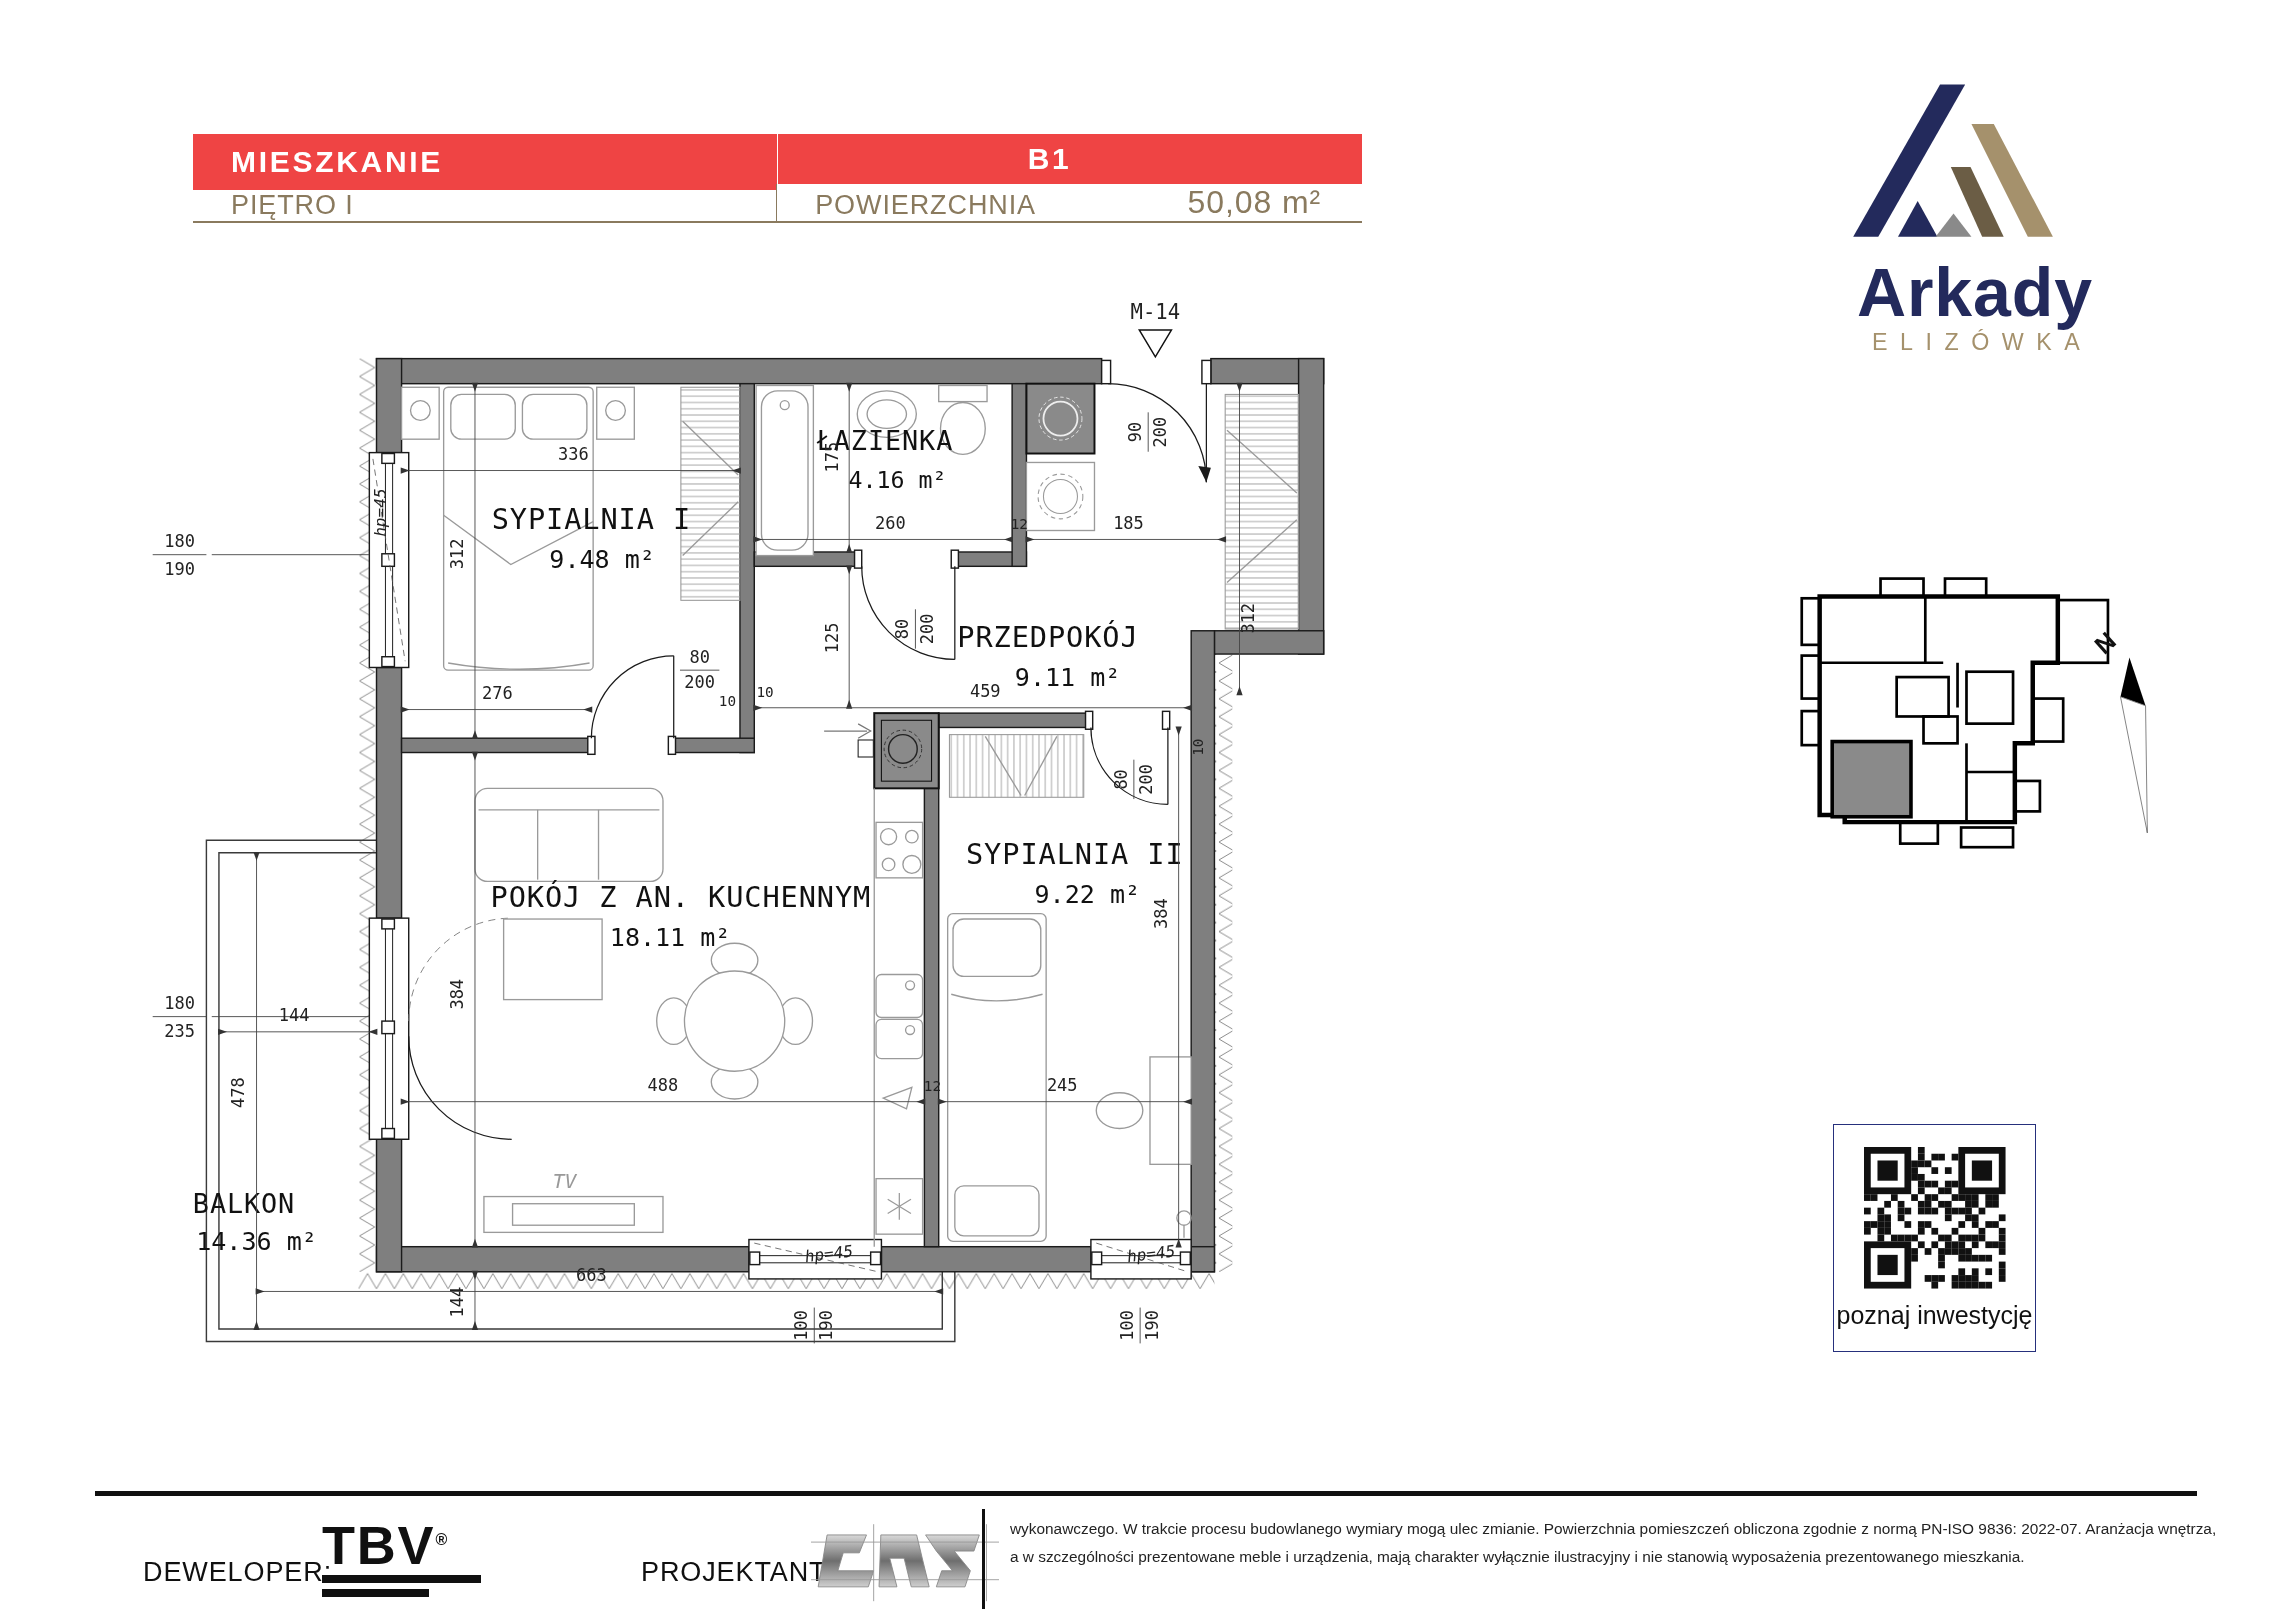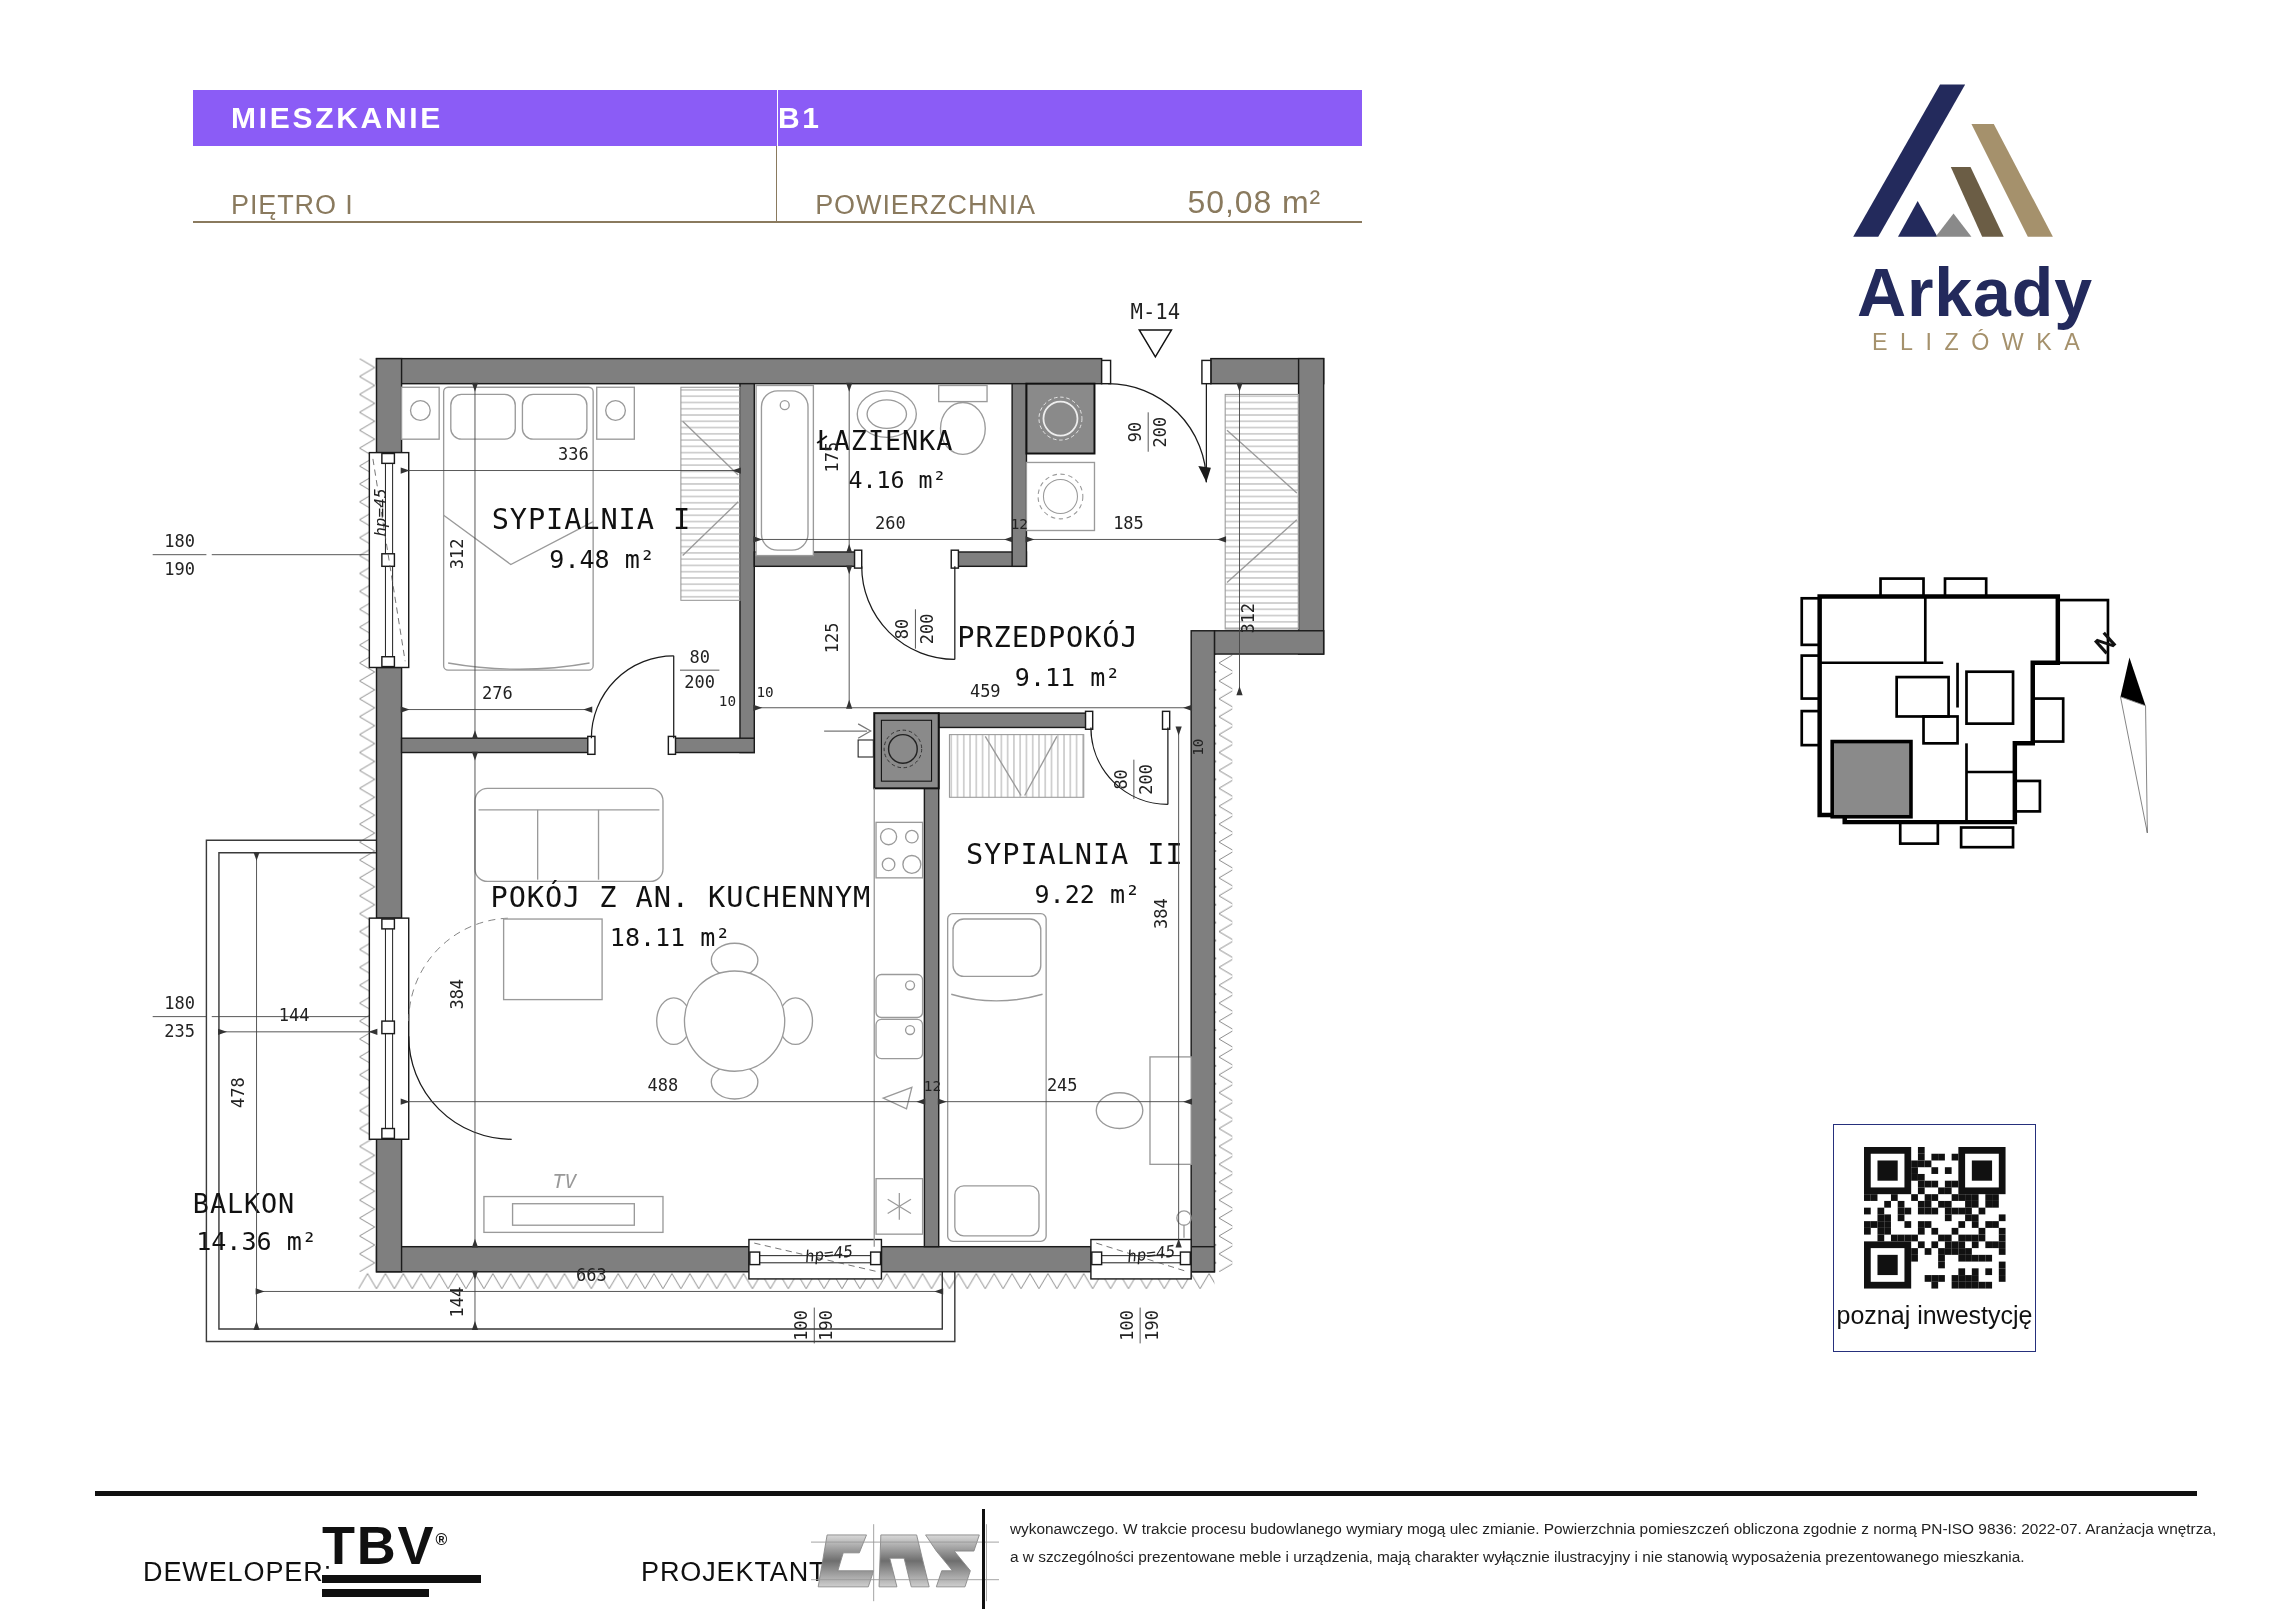--- a/index.html
+++ b/index.html
@@ -4,26 +4,26 @@
 <style>
   html,body{margin:0;padding:0;background:#ffffff;}
   .page{position:relative;width:2292px;height:1620px;background:#fff;overflow:hidden;
         font-family:"Liberation Sans",sans-serif;}
 
   
   .hdr{position:absolute;left:193px;top:90px;width:1169px;height:131px;
        border-bottom:2.7px solid #8a7a5e;display:flex;}
   .hdr-col{width:50%;display:flex;flex-direction:column;position:relative;}
   .hdr-col + .hdr-col{border-left:1.8px solid #fff;}
-  .hdr-bar{height:56px;background:#8b5cf6;color:#fff;display:flex;align-items:center;
-           font-size:30px;font-weight:bold;letter-spacing:2.7px;}
+  .hdr-bar{height:56px;background:#ef4444;color:#fff;display:flex;align-items:center;
+           font-size:30px;font-weight:bold;letter-spacing:2.7px;margin-top:44px;}
   .hdr-row{flex:1;display:flex;align-items:flex-end;color:#8a7a5e;font-size:27px;letter-spacing:0.9px;}
   .hdr-col2 .hdr-row{border-left:1.8px solid #8a7a5e;margin-left:-1.8px;}
   .pad-l{padding-left:38px;} .pad-r{padding-right:41px;}
-  .hdr-bar.right{justify-content:flex-start;}
+  .hdr-bar.right{justify-content:center;}
   .area-val{margin-left:auto;font-size:32px;padding-right:41px;letter-spacing:0.9px;}
 
   
   .brand{position:absolute;left:1769px;top:79px;width:412px;height:278px;}
 
   
   .plan{position:absolute;left:90px;top:287px;width:1325px;height:1128px;}
 
   
   .locator{position:absolute;left:1791px;top:564px;width:385px;height:296px;}

